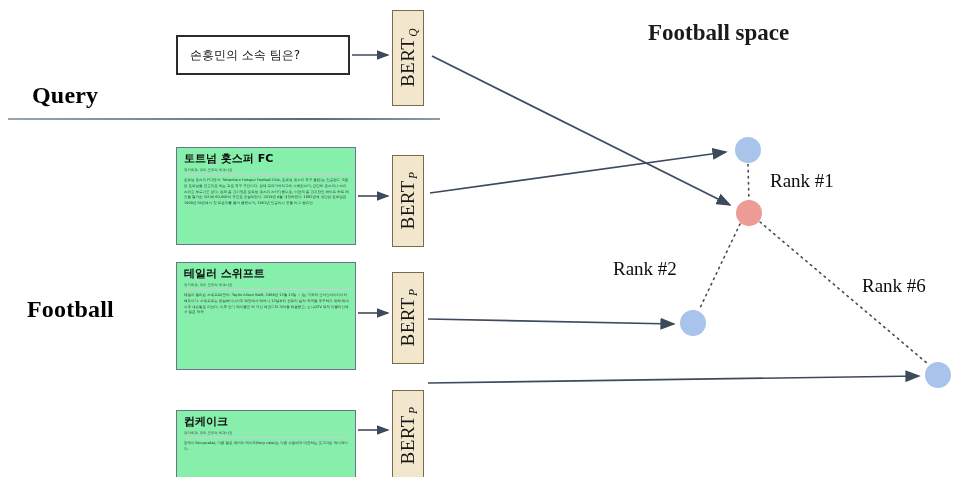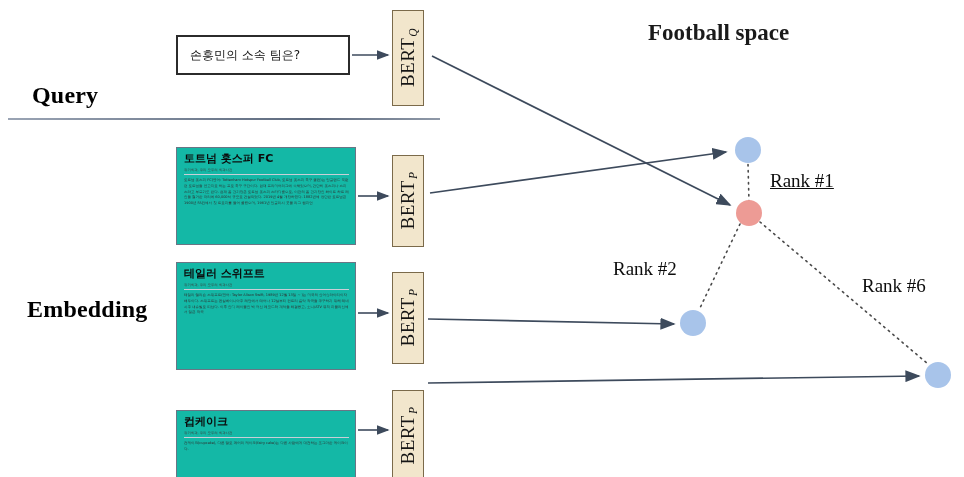--- a/index.html
+++ b/index.html
@@ -73,21 +73,21 @@
     padding-left: 12px;
     white-space: nowrap;
   }
 
   
   .passage-card {
     position: absolute;
     left: 176px;
     width: 180px;
     border: 1px solid #6a7585;
-    background: #14b8a6;
+    background: #86efac;
     box-sizing: border-box;
     padding: 5px 6px 6px 7px;
     overflow: hidden;
   }
   #passage-0 { top: 147px; height: 98px; }
   #passage-1 { top: 262px; height: 108px; }
   #passage-2 { top: 390px; height: 68px; margin-top: 20px; }
 
   .passage-title {
     font-family: "DejaVu Sans", sans-serif;
@@ -150,21 +150,21 @@
   }
 
   
   .rank-label {
     position: absolute;
     font-family: "Liberation Serif", serif;
     font-size: 19px;
     color: #0d0d0d;
     white-space: nowrap;
   }
-  #rank-1 { left: 770px; top: 170px; text-decoration: underline; }
+  #rank-1 { left: 770px; top: 170px; }
   #rank-2 { left: 613px; top: 258px; text-align: right; }
   #rank-3 { left: 862px; top: 275px; }
 
   
   .dot {
     position: absolute;
     border-radius: 50%;
   }
   .dot-blue { background: #a8c4ea; }
   .dot-red  { background: #ed9b95; }
@@ -183,21 +183,21 @@
     pointer-events: none;
   }
 </style>
 </head>
 <body>
 
 <div id="canvas">
 
   <div class="section-label" id="query-label">Query</div>
 
-  <div class="section-label" id="passages-label">Embedding</div>
+  <div class="section-label" id="passages-label">Football</div>
 
   <div id="embedding-space-label">Football space</div>
 
   <div id="divider"></div>
 
   <div id="query-box">
     <span class="qtext">손흥민의 소속 팀은?</span>
   </div>
 
   <div class="passage-card" id="passage-0">

